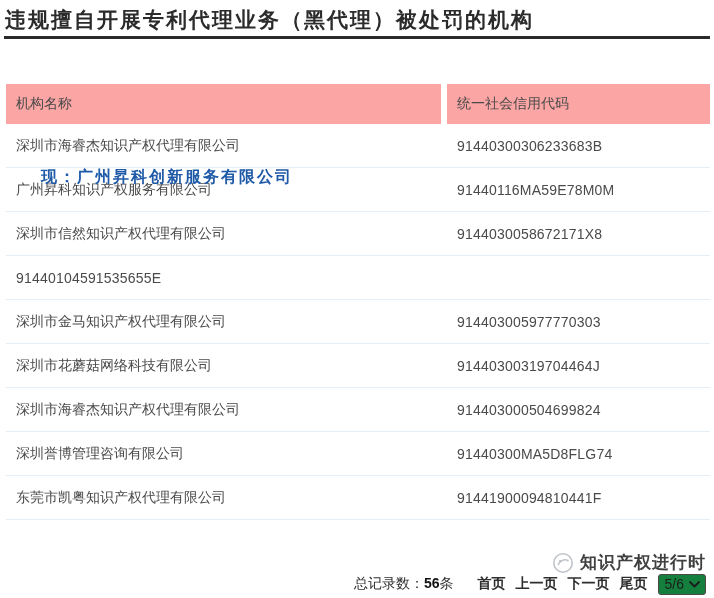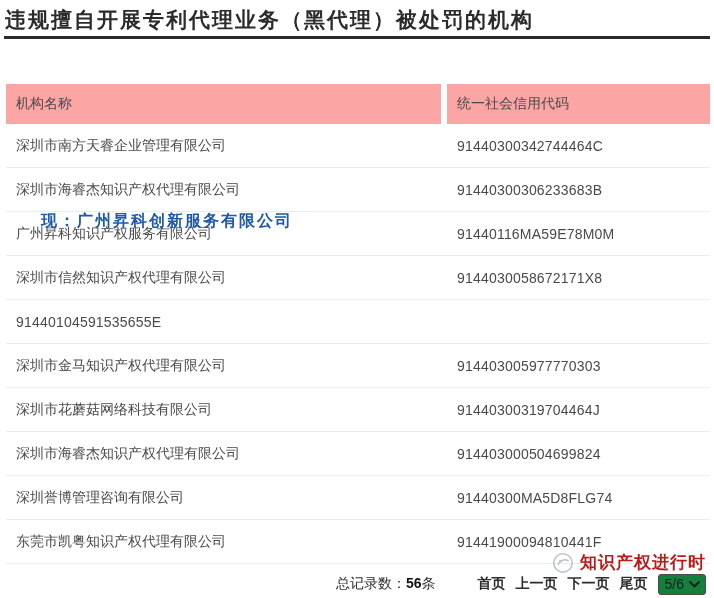--- a/index.html
+++ b/index.html
@@ -43,33 +43,33 @@
     position: absolute; left: 35px; top: -14px;
     font-family: "Liberation Serif", "DejaVu Serif", serif;
     font-weight: bold; font-size: 16px; letter-spacing: 2px;
     color: #1f5aa8; white-space: nowrap; z-index: 3;
   }
 
   
   .watermark {
     position: absolute; top: 551px; right: 8px;
     display: flex; align-items: center; gap: 6px;
-    color: #b91c1c; font-weight: bold; font-size: 17px; letter-spacing: 1px;
+    color: #404040; font-weight: bold; font-size: 17px; letter-spacing: 1px;
     text-shadow: 1px 1px 0 #ffffff, -1px -1px 0 #ffffff;
     z-index: 4;
   }
   .watermark svg { display: block; opacity: 0.75; }
 
   
   .footer {
     position: absolute; left: 0; right: 8px; bottom: 3px; height: 22px;
     display: flex; align-items: center; justify-content: flex-end;
     font-size: 14px; color: #2e2e2e;
   }
-  .total { margin-right: 42px; color: #2e2e2e; }
+  .total { margin-right: 24px; color: #2e2e2e; }
   .total b { font-weight: bold; color: #111; }
   .pg-link { margin-right: 10px; color: #2e2e2e; cursor: pointer; white-space: nowrap; font-weight: bold; }
   .pg-select {
     display: inline-flex; align-items: center; gap: 5px;
     border: 1.6px solid #4a4a4a; border-radius: 3px;
     padding: 1px 5px 2px 6px; height: 21px;
     font-size: 14px; color: #1c1c1c; background: #15803d; cursor: pointer;
   }
   .pg-select svg { display: block; margin-top: 1px; }
 </style>
@@ -81,24 +81,20 @@
   <div class="page-title">违规擅自开展专利代理业务（黑代理）被处罚的机构</div>
   <div class="title-rule"></div>
 
   <div class="table">
     <div class="thead">
       <div class="th th-name">机构名称</div>
       <div class="th-gap"></div>
       <div class="th th-code">统一社会信用代码</div>
     </div>
 
-    <div class="tr">
-      <div class="td td-name">深圳市南方天睿企业管理有限公司</div>
-      <div class="td td-code">91440300342744464C</div>
-    </div>
     <div class="tr">
       <div class="td td-name">深圳市海睿杰知识产权代理有限公司</div>
       <div class="td td-code">91440300306233683B</div>
     </div>
     <div class="tr">
       <div class="td td-name">
         <div class="annotation">现：广州昇科创新服务有限公司</div>
         <span>广州昇科知识产权服务有限公司</span>
       </div>
       <div class="td td-code">91440116MA59E78M0M</div>

